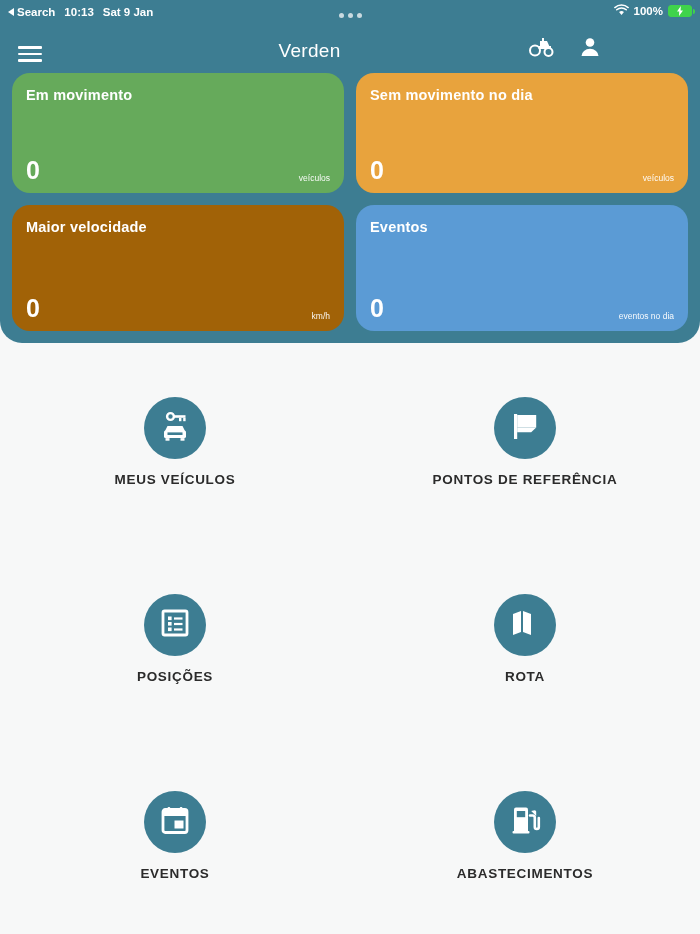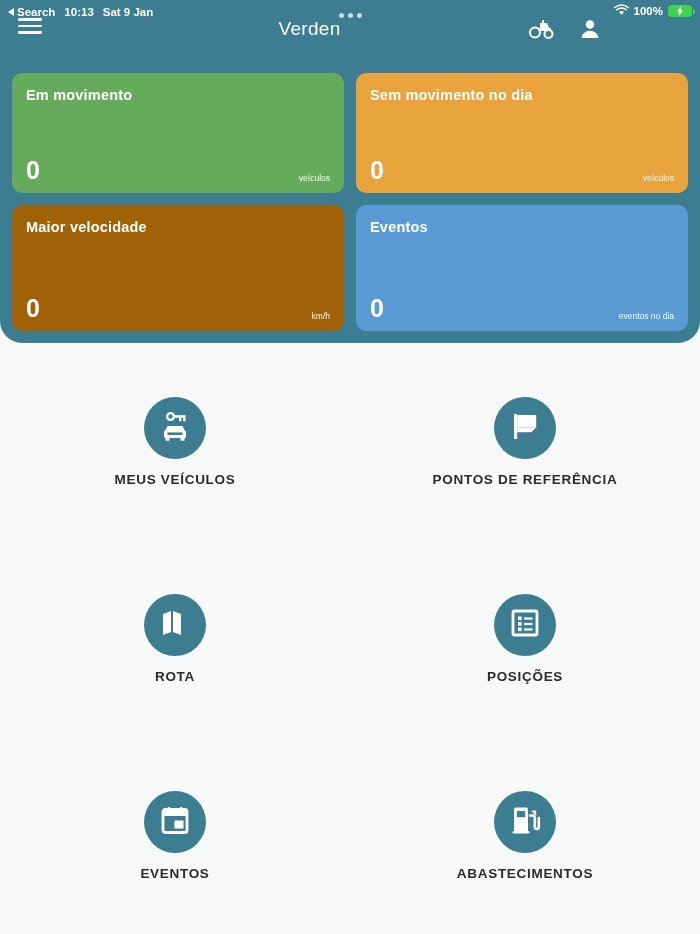--- a/index.html
+++ b/index.html
@@ -99,21 +99,21 @@
   }
   .bolt { display: block; }
 
   
   .app-header {
     position: absolute;
     top: 18px; left: 0;
     width: 619px;
     height: 44px;
     display: flex;
-    align-items: flex-start;
+    align-items: flex-end;
     padding: 0 18px;
   }
   .hamburger {
     display: flex;
     flex-direction: column;
     justify-content: space-between;
     width: 24px;
     height: 16px;
     cursor: pointer;
   }
@@ -148,21 +148,21 @@
     top: 73px;
     left: 12px;
     width: 676px;
   }
   .card-row {
     display: flex;
     gap: 12px;
     margin-bottom: 12px;
   }
   .stat-card {
-    border-radius: 10px;
+    border-radius: 18px;
     padding: 14px 14px 10px 14px;
     display: flex;
     flex-direction: column;
     position: relative;
     cursor: pointer;
   }
   .row1 .stat-card { height: 120px; flex: 1 1 0; }
   .row2 .stat-card { height: 126px; flex: 1 1 0; }
 
   .card-title {
@@ -363,50 +363,50 @@
         </svg>
       </span>
     </div>
     <div class="menu-label">PONTOS DE REFERÊNCIA</div>
   </div>
 
   <div class="menu-item">
     <div class="menu-circle">
       <span>
         <svg width="32" height="32" viewBox="0 0 32 32">
-          <path d="M4 7 L12 4 v21 l-8 3 Z" fill="#fff"></path>
-          <path d="M14 4 L22 7 v21 l-8 -3 Z" fill="#fff"></path>
-          <path d="M24 7 L31 4 v21 l-7 3 Z" fill="#fff" opacity="0"></path>
-        </svg>
-      </span>
-    </div>
-    <div class="menu-label">ROTA</div>
-  </div>
-
-  <div class="menu-item">
-    <div class="menu-circle">
-      <span>
-        <svg width="32" height="32" viewBox="0 0 32 32">
           <rect x="4" y="4" width="24" height="24" rx="1.6" fill="none" stroke="#fff" stroke-width="2.8"></rect>
           <rect x="9" y="9.5" width="3.6" height="3.6" fill="#fff"></rect>
           <rect x="9" y="15" width="3.6" height="3.6" fill="#fff"></rect>
           <rect x="9" y="20.5" width="3.6" height="3.6" fill="#fff"></rect>
           <rect x="15" y="10.4" width="8.5" height="2.2" fill="#fff"></rect>
           <rect x="15" y="15.9" width="8.5" height="2.2" fill="#fff"></rect>
           <rect x="15" y="21.4" width="8.5" height="2.2" fill="#fff"></rect>
         </svg>
       </span>
     </div>
     <div class="menu-label">POSIÇÕES</div>
   </div>
 
   <div class="menu-item">
     <div class="menu-circle">
       <span>
         <svg width="32" height="32" viewBox="0 0 32 32">
+          <path d="M4 7 L12 4 v21 l-8 3 Z" fill="#fff"></path>
+          <path d="M14 4 L22 7 v21 l-8 -3 Z" fill="#fff"></path>
+          <path d="M24 7 L31 4 v21 l-7 3 Z" fill="#fff" opacity="0"></path>
+        </svg>
+      </span>
+    </div>
+    <div class="menu-label">ROTA</div>
+  </div>
+
+  <div class="menu-item">
+    <div class="menu-circle">
+      <span>
+        <svg width="32" height="32" viewBox="0 0 32 32">
           <rect x="8.5" y="3" width="2.8" height="5" rx="1.2" fill="#fff"></rect>
           <rect x="20.7" y="3" width="2.8" height="5" rx="1.2" fill="#fff"></rect>
           <rect x="4" y="5.5" width="24" height="23" rx="2.2" fill="none" stroke="#fff" stroke-width="2.8"></rect>
           <rect x="4" y="5.5" width="24" height="6.5" fill="#fff"></rect>
           <rect x="15.5" y="16.5" width="9" height="8" fill="#fff"></rect>
         </svg>
       </span>
     </div>
     <div class="menu-label">EVENTOS</div>
   </div>

